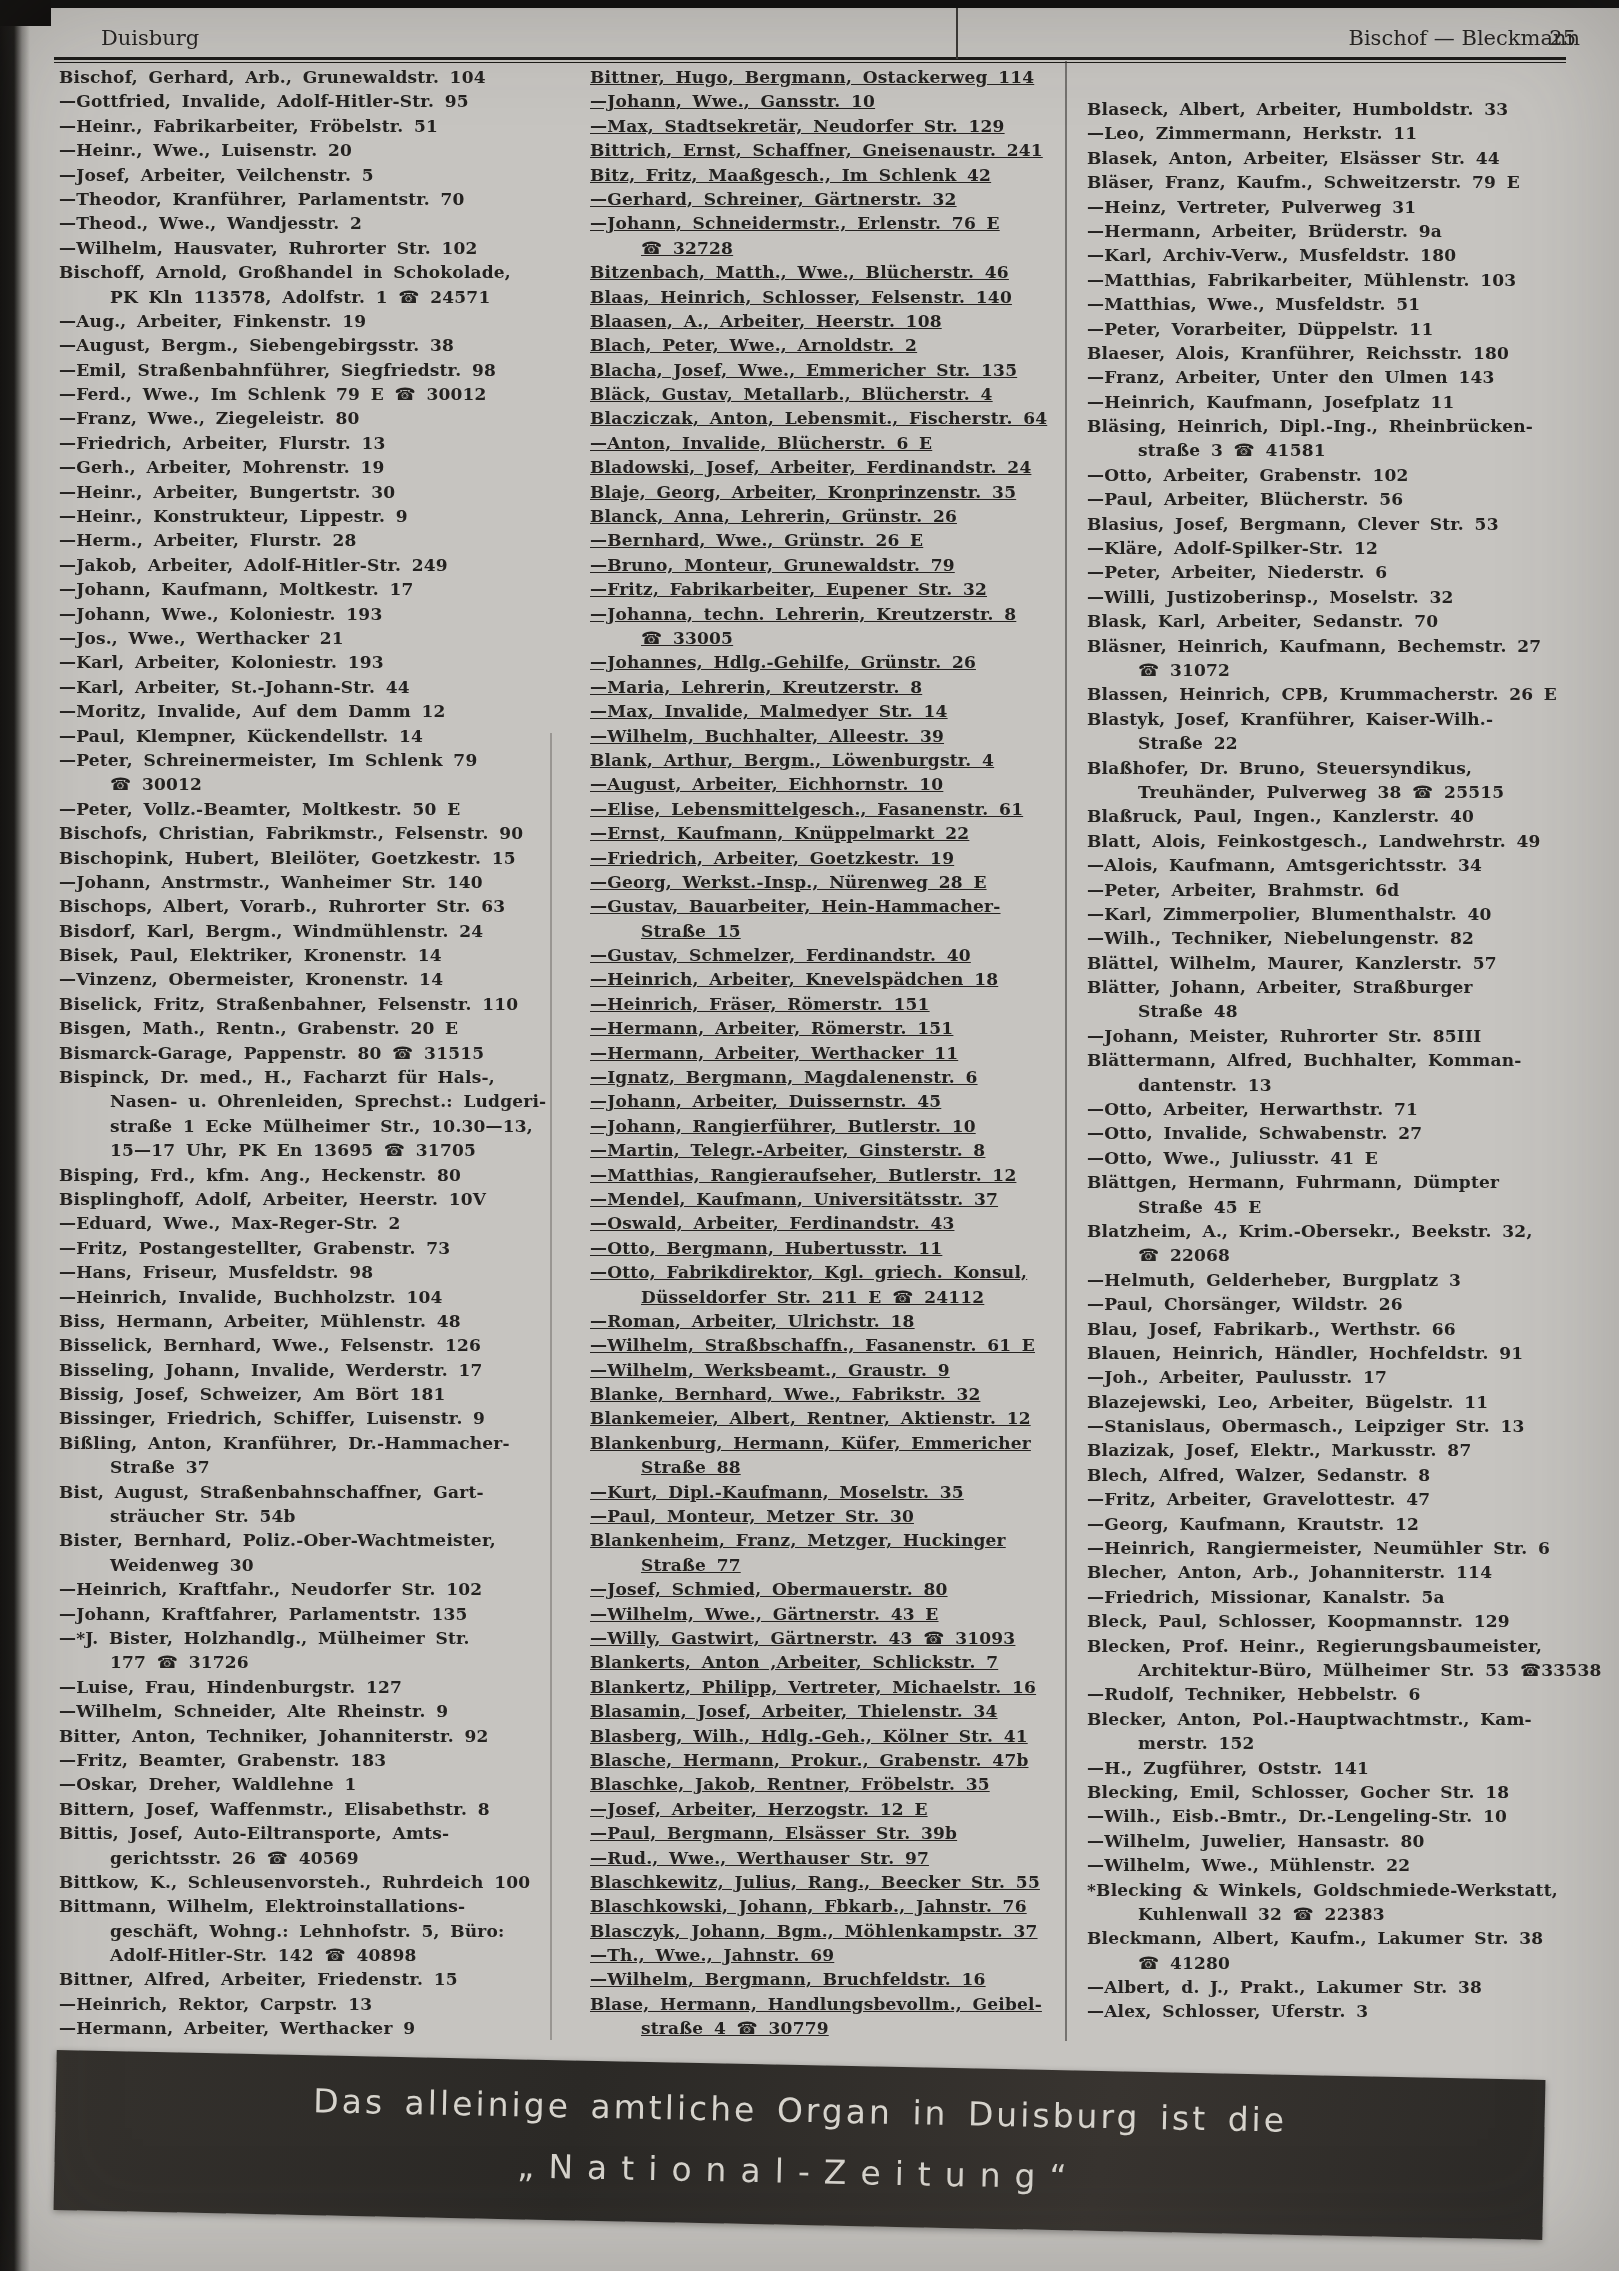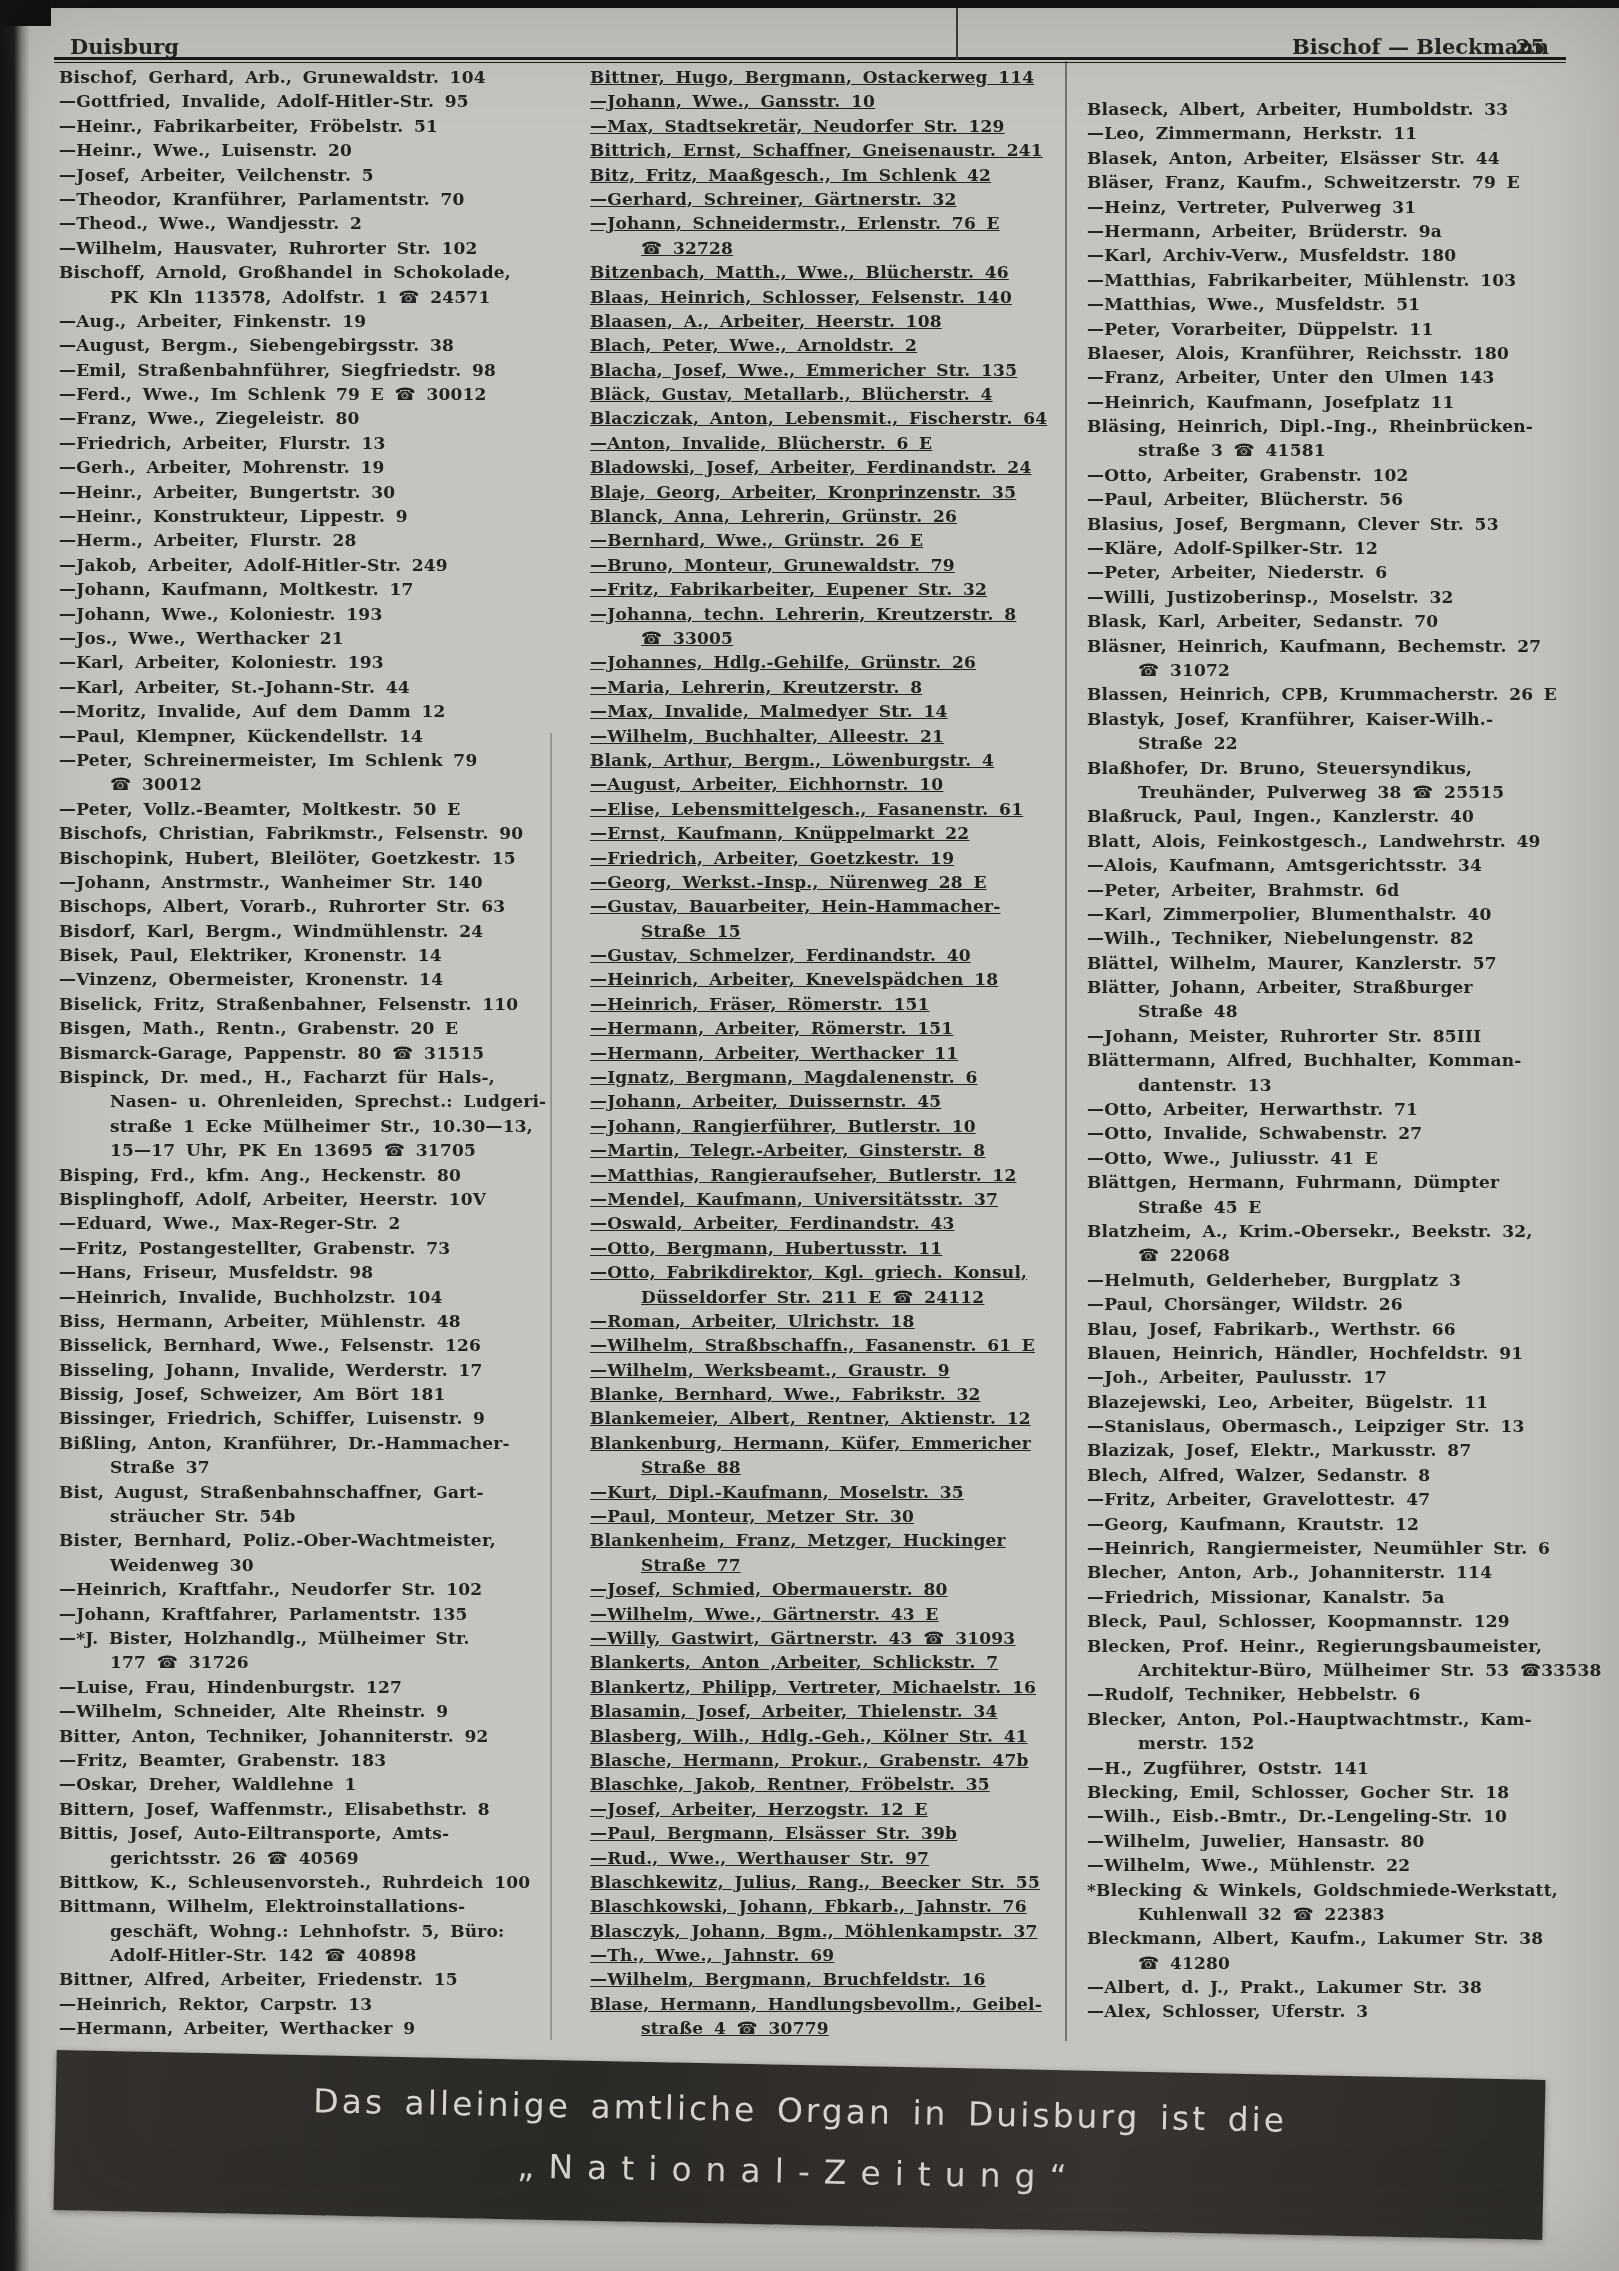--- a/index.html
+++ b/index.html
@@ -10,22 +10,22 @@
     color:#242220;
   }
   
   .scan-top{position:absolute;left:0;top:0;width:1620px;height:8px;background:#0d0d0c;}
   .scan-left{position:absolute;left:0;top:0;width:30px;height:2271px;
     background:linear-gradient(90deg,#0f0e0d 0px,#1a1917 14px,rgba(30,28,26,.35) 22px,rgba(30,28,26,0) 30px);}
   .scan-corner{position:absolute;left:0;top:0;width:51px;height:26px;background:#0c0b0a;}
   .vignette{position:absolute;inset:0;pointer-events:none;
     box-shadow:inset 0 0 119px rgba(60,55,50,.25);}
   
-  .header{position:absolute;left:40px;top:26px;width:1509px;height:30px;
-    font-weight:bold;font-size:21px;margin-top:8px;}
+  .header{position:absolute;left:71px;top:26px;width:1509px;height:30px;
+    font-weight:normal;font-size:21px;}
   .header .left{position:absolute;left:30px;top:0;}
   .header .center{position:absolute;left:0;right:0;top:0;text-align:right;}
   .header .pageno{position:absolute;right:4px;top:0;}
   .rule{position:absolute;left:54px;width:1512px;background:#1b1a18;}
   .rule.r1{top:57px;height:3px;}
   .rule.r2{top:62px;height:1px;}
   .hdr-div{position:absolute;top:8px;height:51px;width:2px;background:#3a3835;left:956px;}
   
   .coldiv{position:absolute;width:2px;pointer-events:none;}
   .coldiv.a{left:550px;top:733px;height:1307px;background:rgba(70,66,60,.35);}
@@ -170,21 +170,21 @@
     <div class="line">Blaje, Georg, Arbeiter, Kronprinzenstr. 35</div>
     <div class="line">Blanck, Anna, Lehrerin, Grünstr. 26</div>
     <div class="line">—Bernhard, Wwe., Grünstr. 26 E</div>
     <div class="line">—Bruno, Monteur, Grunewaldstr. 79</div>
     <div class="line">—Fritz, Fabrikarbeiter, Eupener Str. 32</div>
     <div class="line">—Johanna, techn. Lehrerin, Kreutzerstr. 8</div>
     <div class="line ind">☎ 33005</div>
     <div class="line">—Johannes, Hdlg.-Gehilfe, Grünstr. 26</div>
     <div class="line">—Maria, Lehrerin, Kreutzerstr. 8</div>
     <div class="line">—Max, Invalide, Malmedyer Str. 14</div>
-    <div class="line">—Wilhelm, Buchhalter, Alleestr. 21</div>
+    <div class="line">—Wilhelm, Buchhalter, Alleestr. 39</div>
     <div class="line">Blank, Arthur, Bergm., Löwenburgstr. 4</div>
     <div class="line">—August, Arbeiter, Eichhornstr. 10</div>
     <div class="line">—Elise, Lebensmittelgesch., Fasanenstr. 61</div>
     <div class="line">—Ernst, Kaufmann, Knüppelmarkt 22</div>
     <div class="line">—Friedrich, Arbeiter, Goetzkestr. 19</div>
     <div class="line">—Georg, Werkst.-Insp., Nürenweg 28 E</div>
     <div class="line">—Gustav, Bauarbeiter, Hein-Hammacher-</div>
     <div class="line ind">Straße 15</div>
     <div class="line">—Gustav, Schmelzer, Ferdinandstr. 40</div>
     <div class="line">—Heinrich, Arbeiter, Knevelspädchen 18</div>

